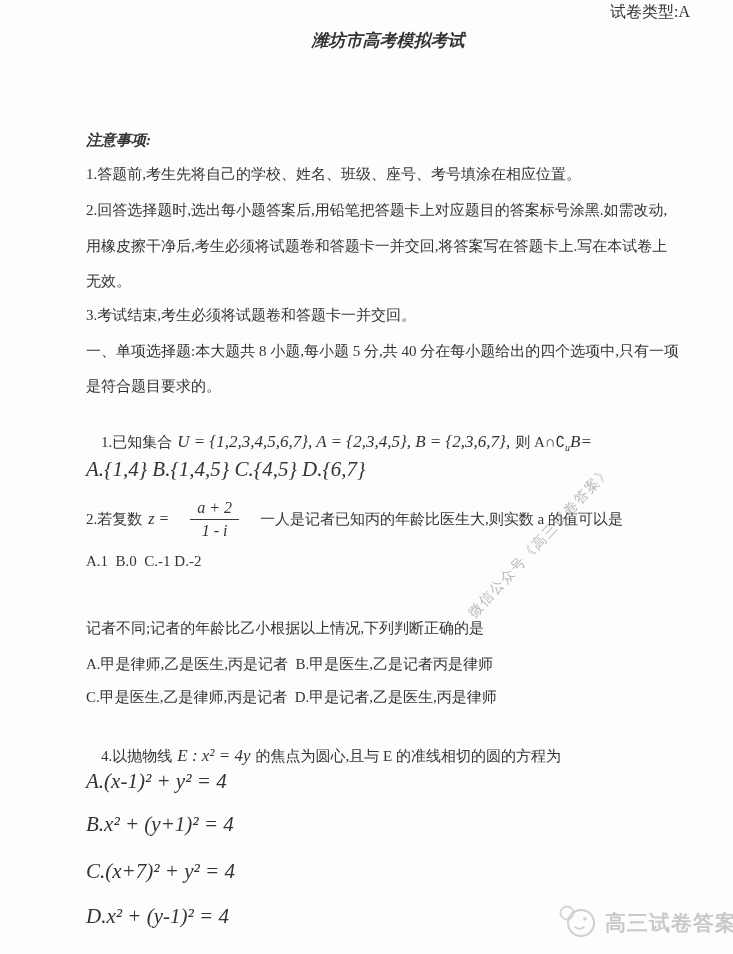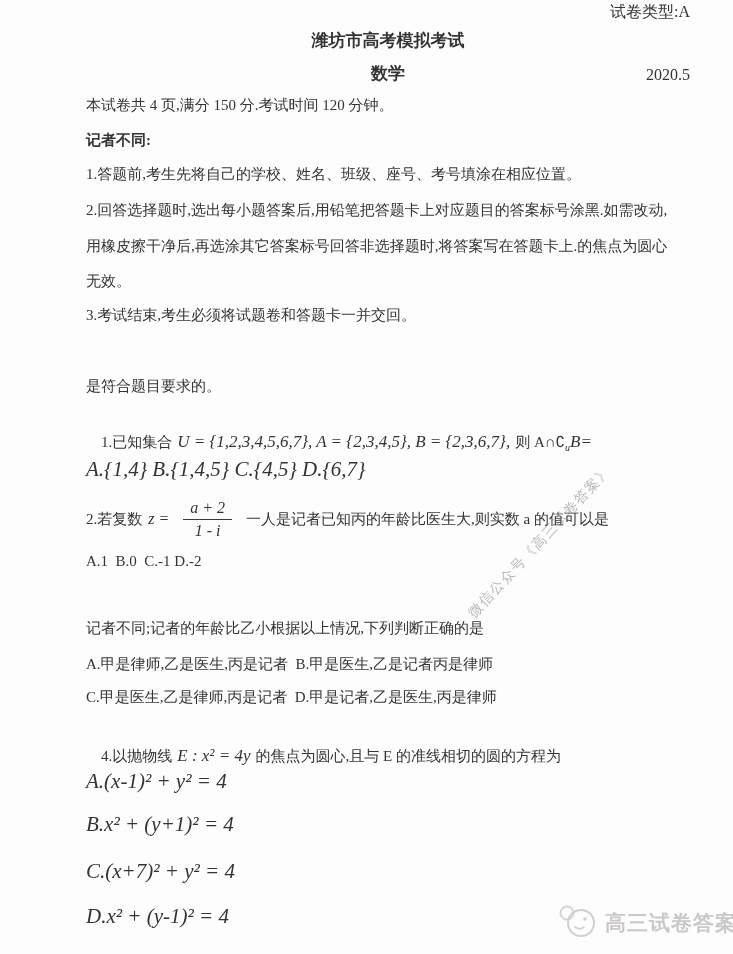--- a/index.html
+++ b/index.html
@@ -7,33 +7,33 @@
     position:relative;width:733px;height:954px;background:#fdfdfd;
     font-family:"Liberation Serif","DejaVu Serif",serif;color:#343434;
     overflow:hidden;
   }
   .line{
     position:absolute;left:86px;white-space:pre;font-size:15px;
     line-height:1.3;color:#343434;
   }
   .center{left:86px;right:43px;text-align:center;}
   .right{left:86px;right:43px;text-align:right;}
-  .bold{font-weight:bold;}
+  .bold{font-weight:bold;font-style:italic;}
   .fs17{font-size:17px;}
   .fs16{font-size:16px;}
   .math{font-family:"Liberation Serif","DejaVu Serif",serif;font-style:italic;}
   .math-line{font-size:21px;font-style:italic;}
   .mathseg{font-size:17px;margin:0 5px;text-align:right;}
   .q2row{
     position:absolute;left:86px;top:490px;height:58px;
     display:flex;align-items:center;font-size:15px;white-space:pre;
   }
   .frac{
     display:inline-flex;flex-direction:column;align-items:center;
-    font-style:italic;font-size:16px;line-height:1.2;margin:0 14px;
+    font-style:italic;font-size:16px;line-height:1.2;margin:0 21px;
     font-family:"Liberation Serif","DejaVu Serif",serif;
   }
   .frac .num{padding:0 7px 1px 7px;border-bottom:1.5px solid #3a3a3a;}
   .frac .den{padding-top:1px;text-align:right;}
   sub.setsub{font-size:10px;font-style:italic;}
   .wm-diag{
     position:absolute;left:540px;top:542px;
     transform:translate(-50%,-50%) rotate(-47deg);
     font-family:"Liberation Sans","DejaVu Sans",sans-serif;
     font-size:14px;letter-spacing:1.5px;color:rgba(128,125,125,0.55);
@@ -49,31 +49,29 @@
     white-space:nowrap;
   }
 </style>
 </head>
 <body>
 
 <div class="page">
 
   <div class="line right fs16" style="top:2px">试卷类型:A</div>
   <div class="line center bold fs17" style="top:30px">潍坊市高考模拟考试</div>
-  <div class="line center bold fs17" style="top:63px">数学</div>
-  <div class="line right fs16" style="top:65px">2020.5</div>
 
-  <div class="line" style="top:96px">本试卷共 4 页,满分 150 分.考试时间 120 分钟。</div>
-  <div class="line bold" style="top:131px">记者不同:</div>
+  <div class="line bold" style="top:131px">注意事项:</div>
   <div class="line" style="top:165px">1.答题前,考生先将自己的学校、姓名、班级、座号、考号填涂在相应位置。</div>
   <div class="line" style="top:201px">2.回答选择题时,选出每小题答案后,用铅笔把答题卡上对应题目的答案标号涂黑.如需改动,</div>
-  <div class="line" style="top:237px">用橡皮擦干净后,再选涂其它答案标号回答非选择题时,将答案写在答题卡上.的焦点为圆心</div>
+  <div class="line" style="top:237px">用橡皮擦干净后,考生必须将试题卷和答题卡一并交回,将答案写在答题卡上.写在本试卷上</div>
   <div class="line" style="top:272px">无效。</div>
   <div class="line" style="top:306px">3.考试结束,考生必须将试题卷和答题卡一并交回。</div>
 
+  <div class="line" style="top:342px">一、单项选择题:本大题共 8 小题,每小题 5 分,共 40 分在每小题给出的四个选项中,只有一项</div>
   <div class="line" style="top:377px">是符合题目要求的。</div>
 
   <div class="line" style="top:411px">
     <span>1.已知集合</span><span class="math mathseg">U = {1,2,3,4,5,6,7}, A = {2,3,4,5}, B = {2,3,6,7},</span><span>则 A∩∁</span><sub class="setsub">u</sub><span class="math" style="font-size:17px">B=</span>
   </div>
   <div class="line math-line" style="top:456px">A.{1,4} B.{1,4,5} C.{4,5} D.{6,7}</div>
 
   <div class="q2row">
     <span>2.若复数</span>
     <span class="math" style="font-size:16px;margin-left:6px">z =</span>

